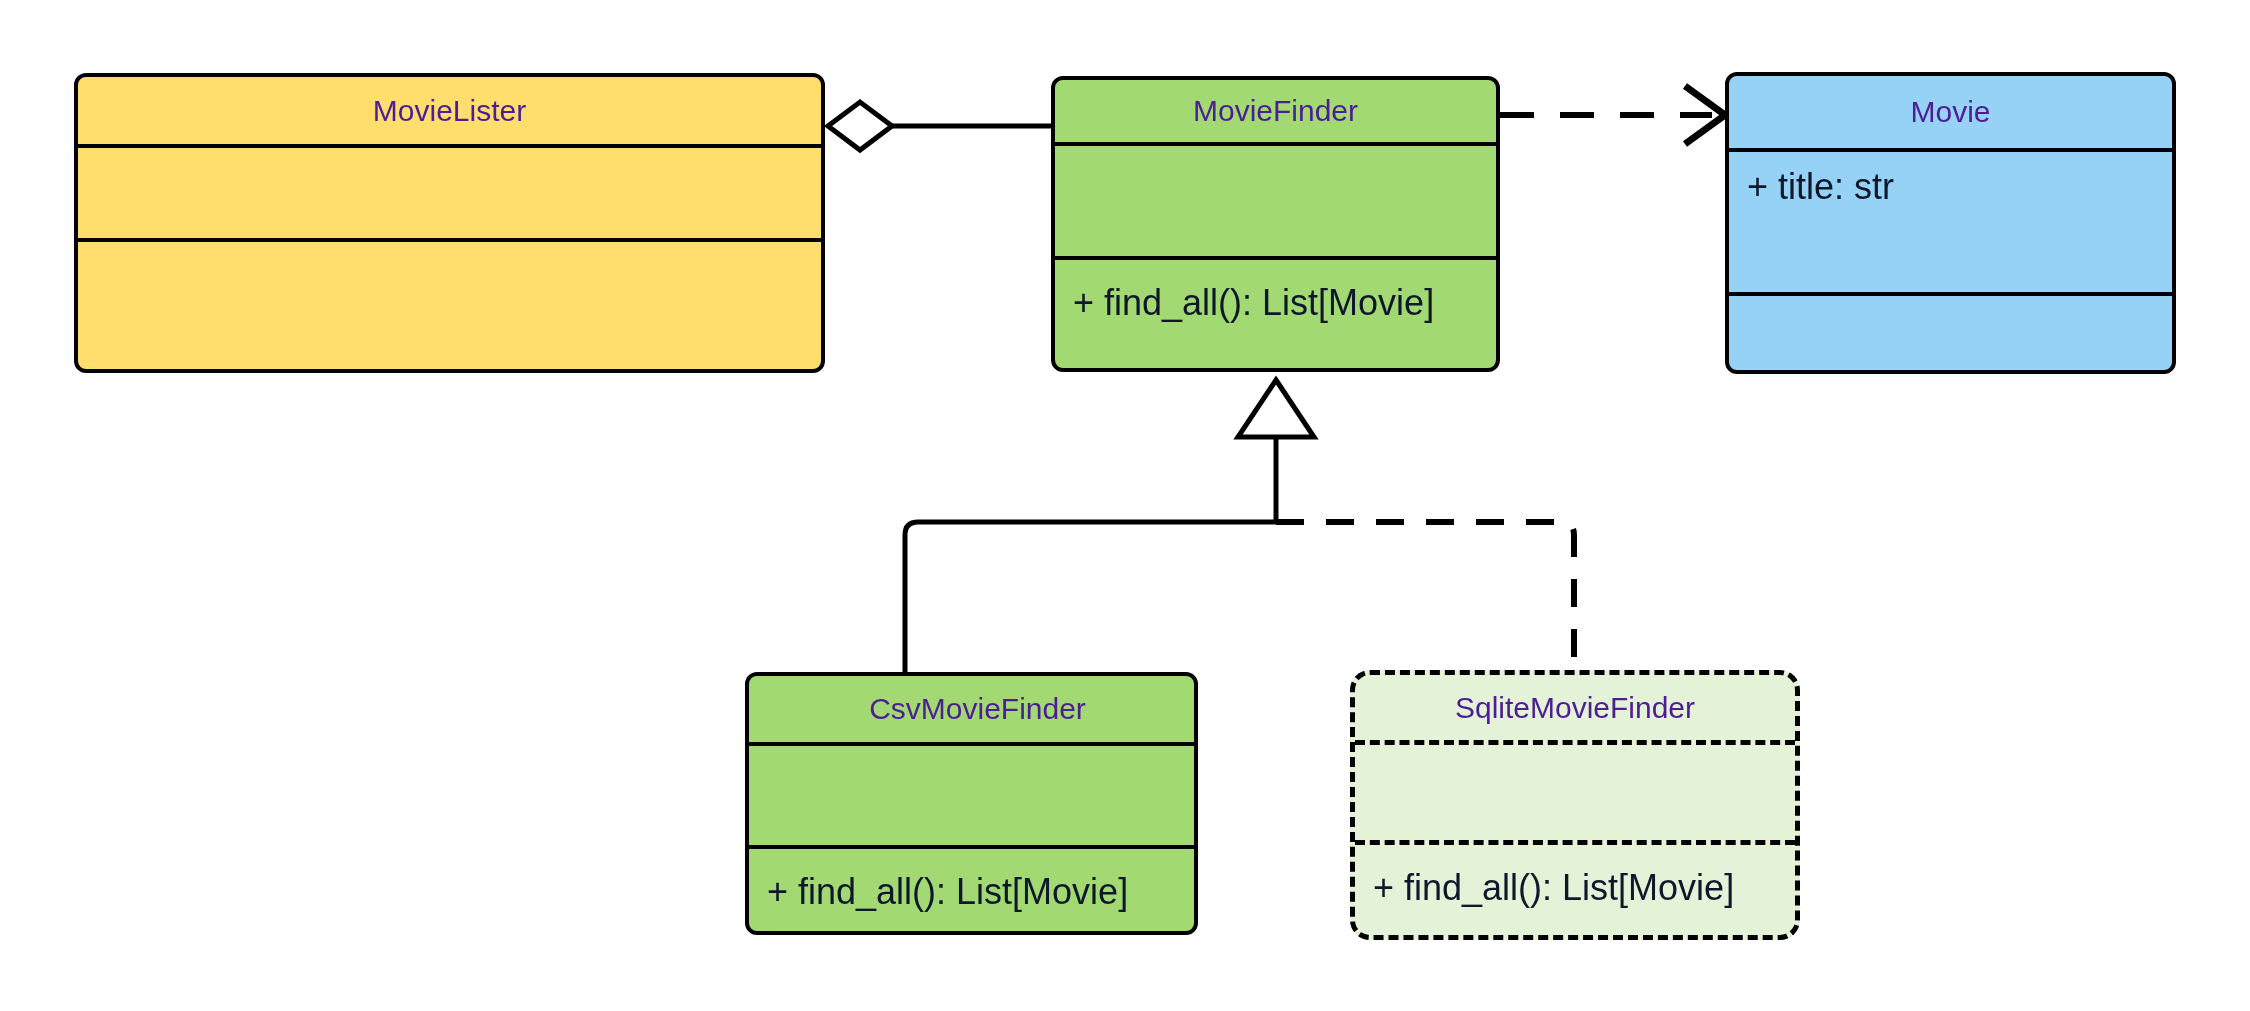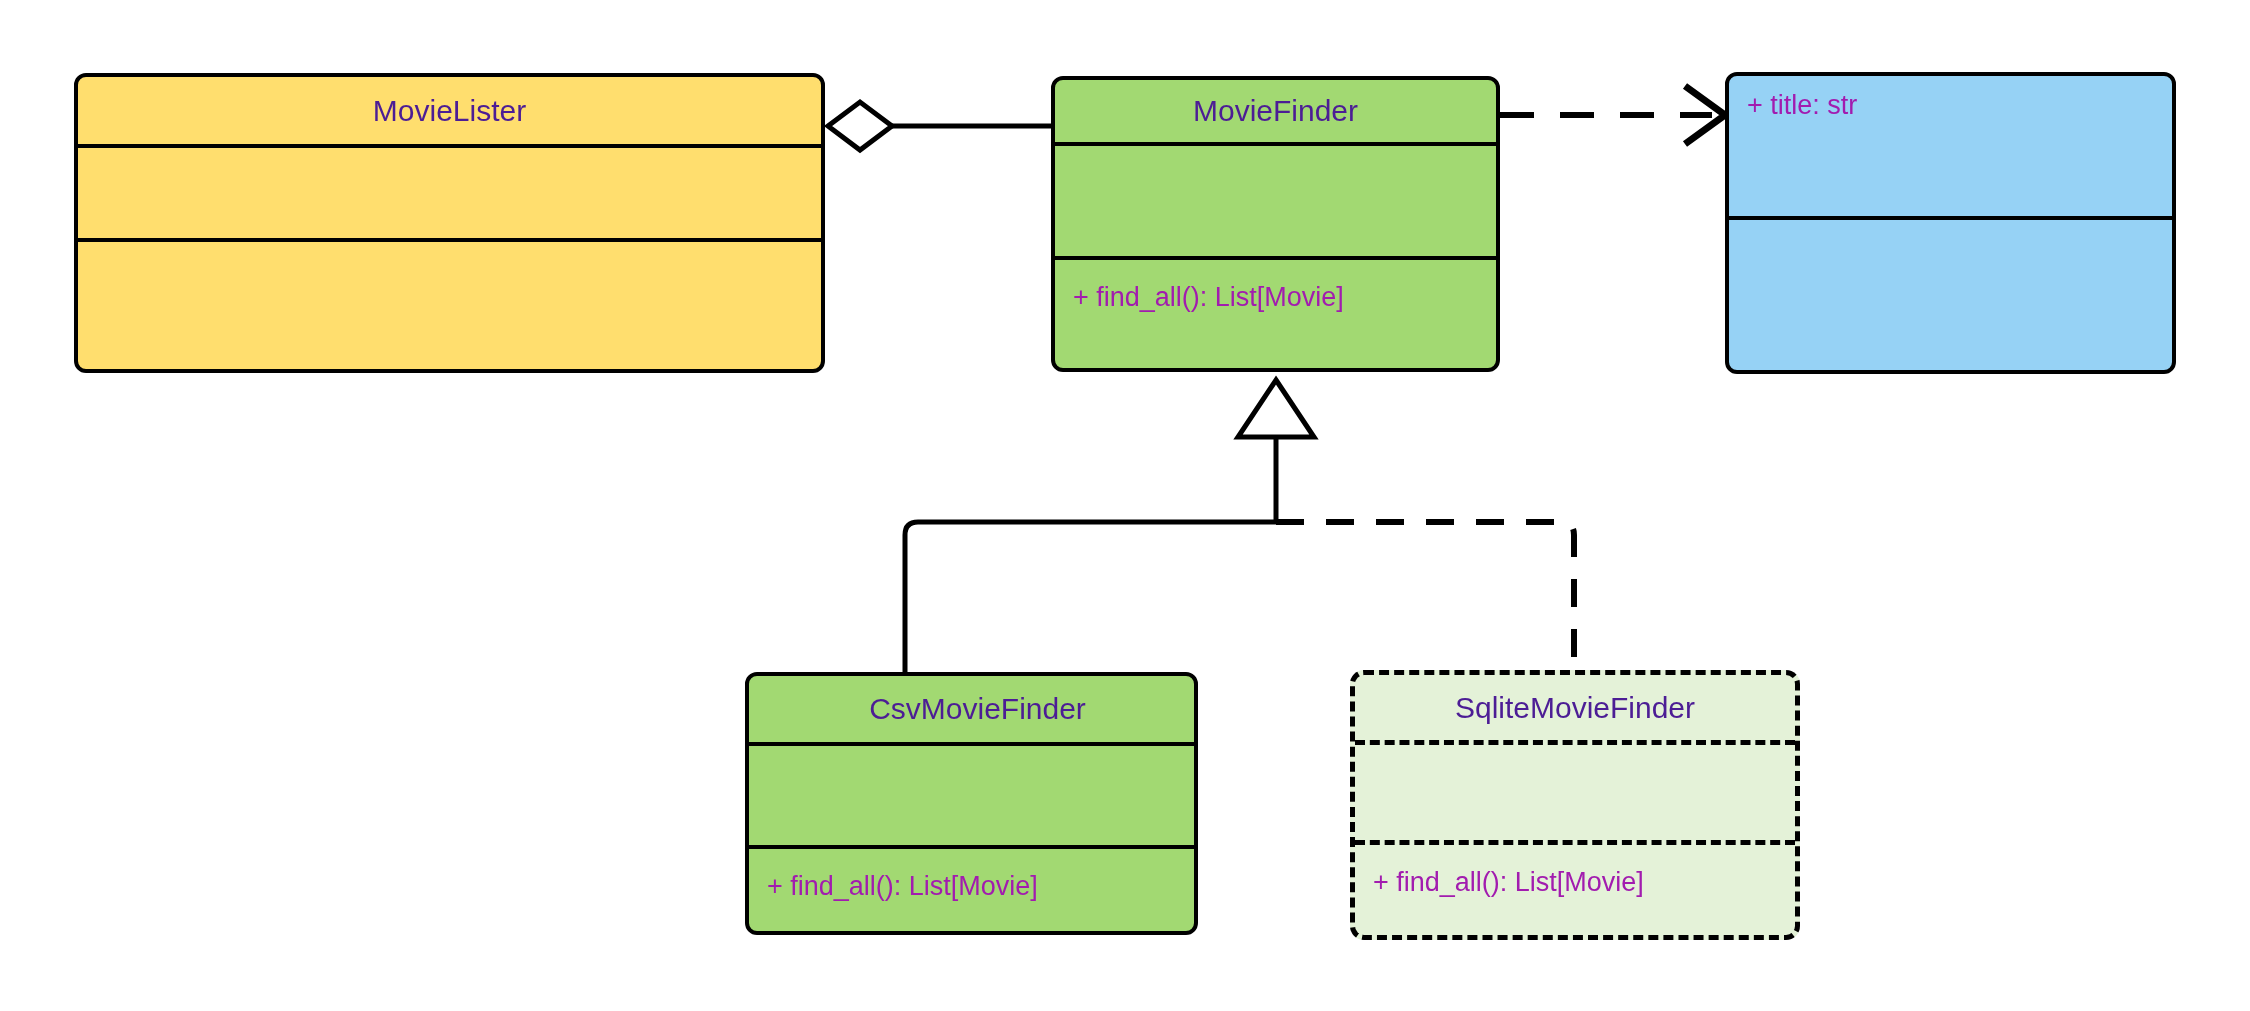--- a/index.html
+++ b/index.html
@@ -31,21 +31,21 @@
     box-sizing: border-box;
     border: 4px solid #000000;
     border-radius: 12px;
     display: flex;
     flex-direction: column;
     overflow: hidden;
   }
   .uml-class.dashed {
     border-style: dashed;
     border-width: 5px;
-    border-radius: 14px;
+    border-radius: 20px;
   }
   .cls-name {
     box-sizing: border-box;
     display: flex;
     align-items: center;
     justify-content: center;
     font-size: 30px;
     color: #4c1d95;
     border-bottom: 4px solid #000000;
     white-space: nowrap;
@@ -60,22 +60,22 @@
   }
   .uml-class.dashed .cls-attrs {
     border-bottom: 5px dashed #000000;
   }
   .cls-ops {
     box-sizing: border-box;
     flex: 1 1 auto;
     padding: 22px 18px 0 18px;
   }
   .member {
-    font-size: 27px;
-    color: #a21caf;
+    font-size: 36px;
+    color: #0f172a;
     line-height: 1.18;
     white-space: nowrap;
   }
   .empty-compartment {
     min-height: 10px;
   }
 </style>
 </head>
 <body>
 
@@ -115,20 +115,21 @@
 
   <div class="uml-class" id="box-movie-finder" style="left:1051px; top:76px; width:449px; height:296px; background:#A2D972;">
     <div class="cls-name" style="height:66px;text-align:right;">MovieFinder</div>
     <div class="cls-attrs empty-compartment" style="height:114px;"></div>
     <div class="cls-ops">
       <div class="member">+ find_all(): List[Movie]</div>
     </div>
   </div>
 
   <div class="uml-class" id="box-movie" style="left:1725px; top:72px; width:451px; height:302px; background:#96D2F5;">
+    <div class="cls-name" style="height:76px;">Movie</div>
     <div class="cls-attrs" style="height:144px;">
       <div class="member">+ title: str</div>
     </div>
     <div class="cls-ops empty-compartment"></div>
   </div>
 
   <div class="uml-class" id="box-csv-movie-finder" style="left:745px; top:672px; width:453px; height:263px; background:#A2D972;">
     <div class="cls-name" style="height:70px;padding-left:12px;">CsvMovieFinder</div>
     <div class="cls-attrs empty-compartment" style="height:103px;"></div>
     <div class="cls-ops">

